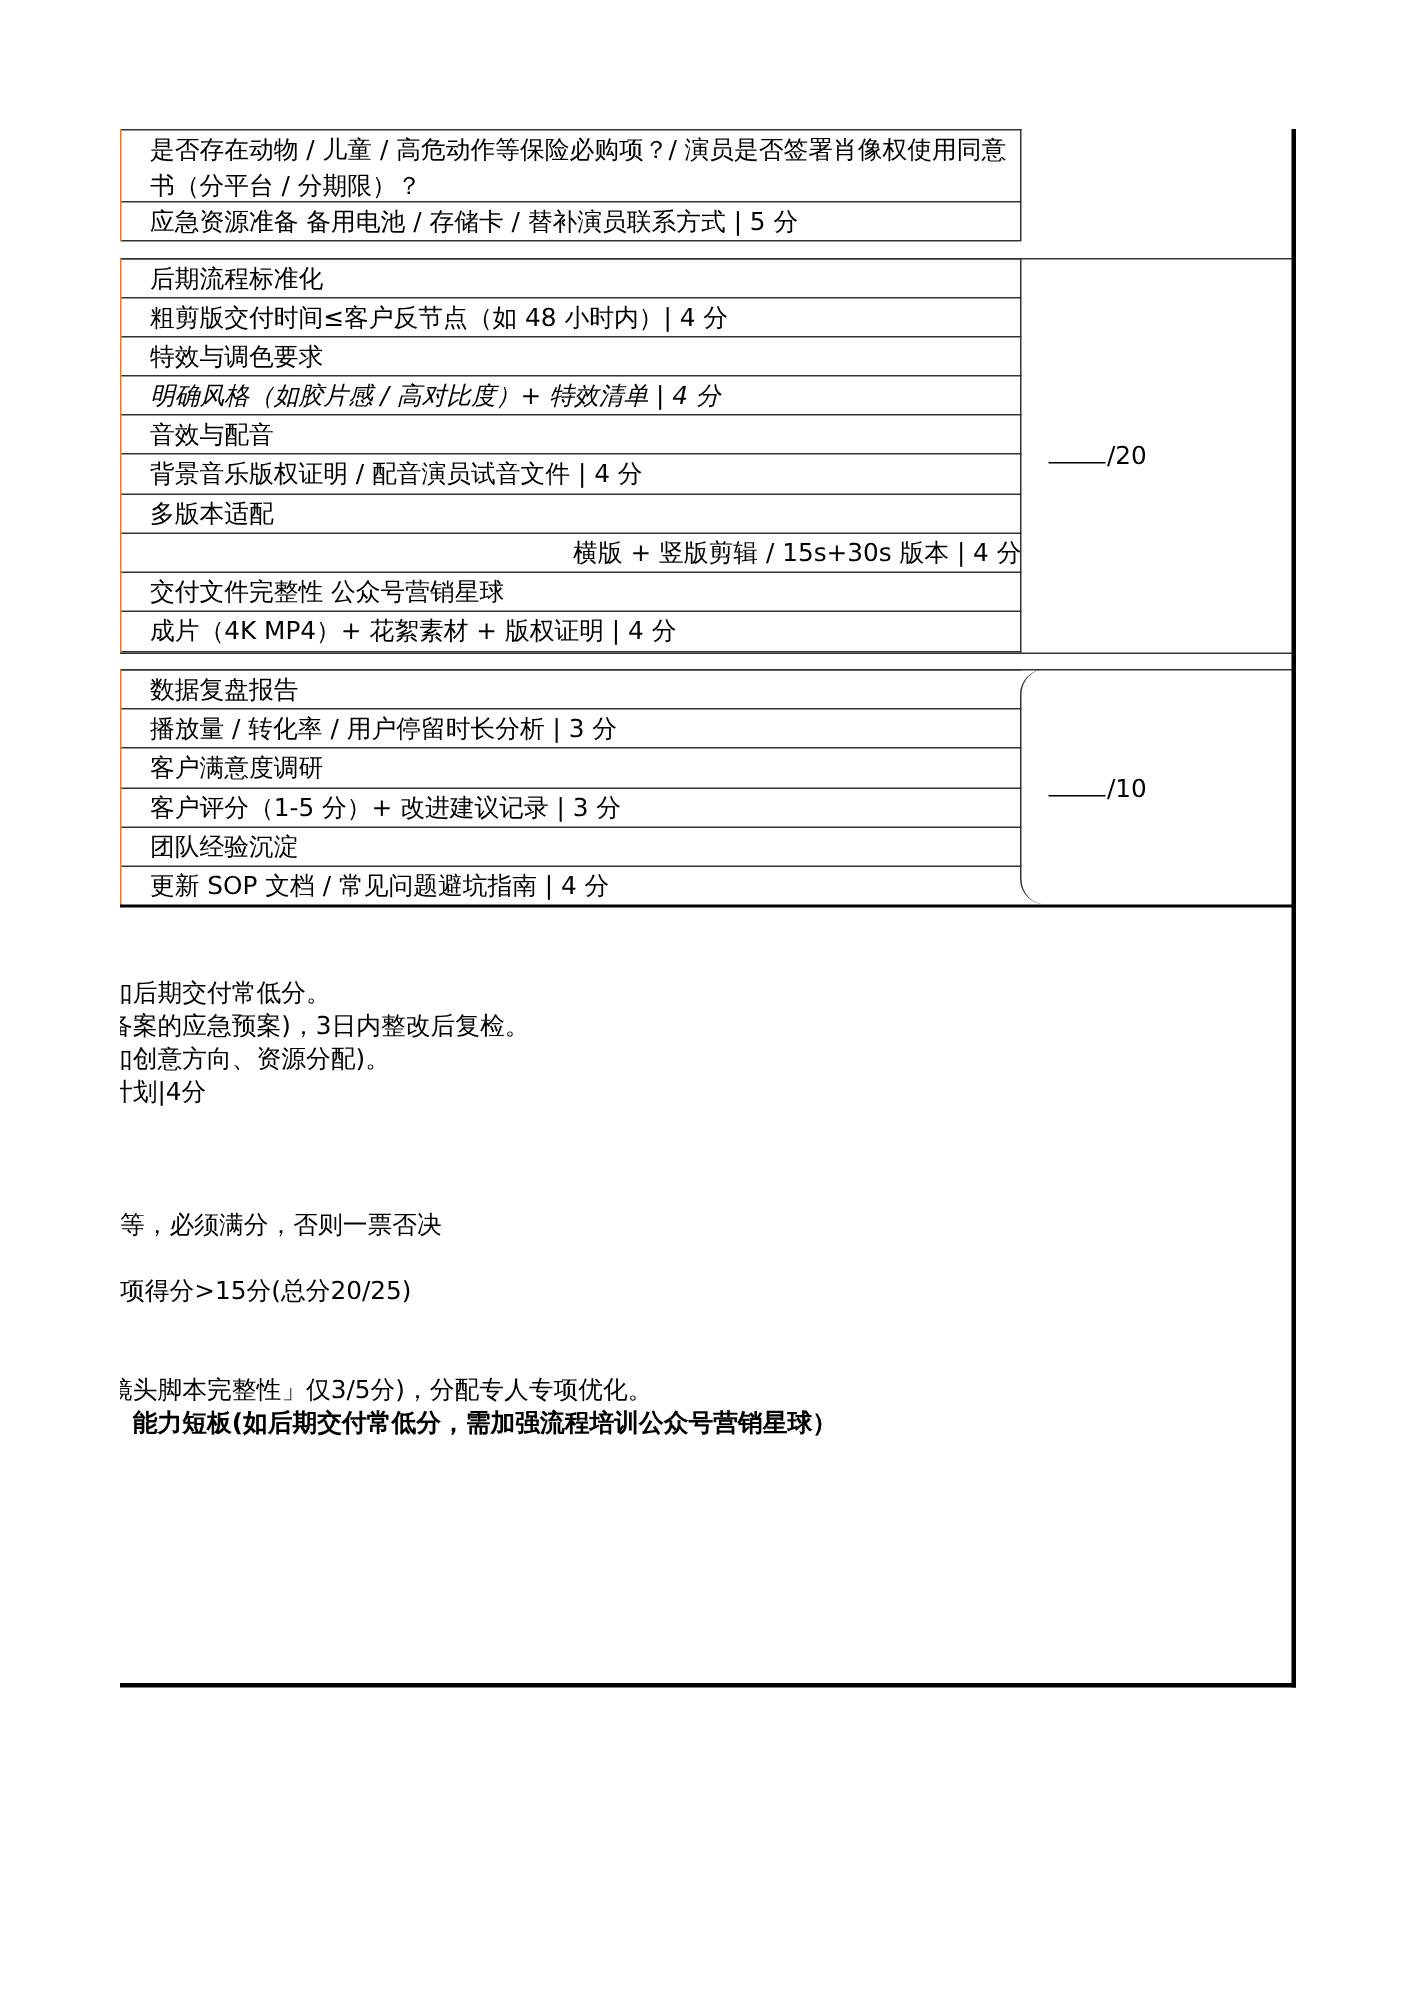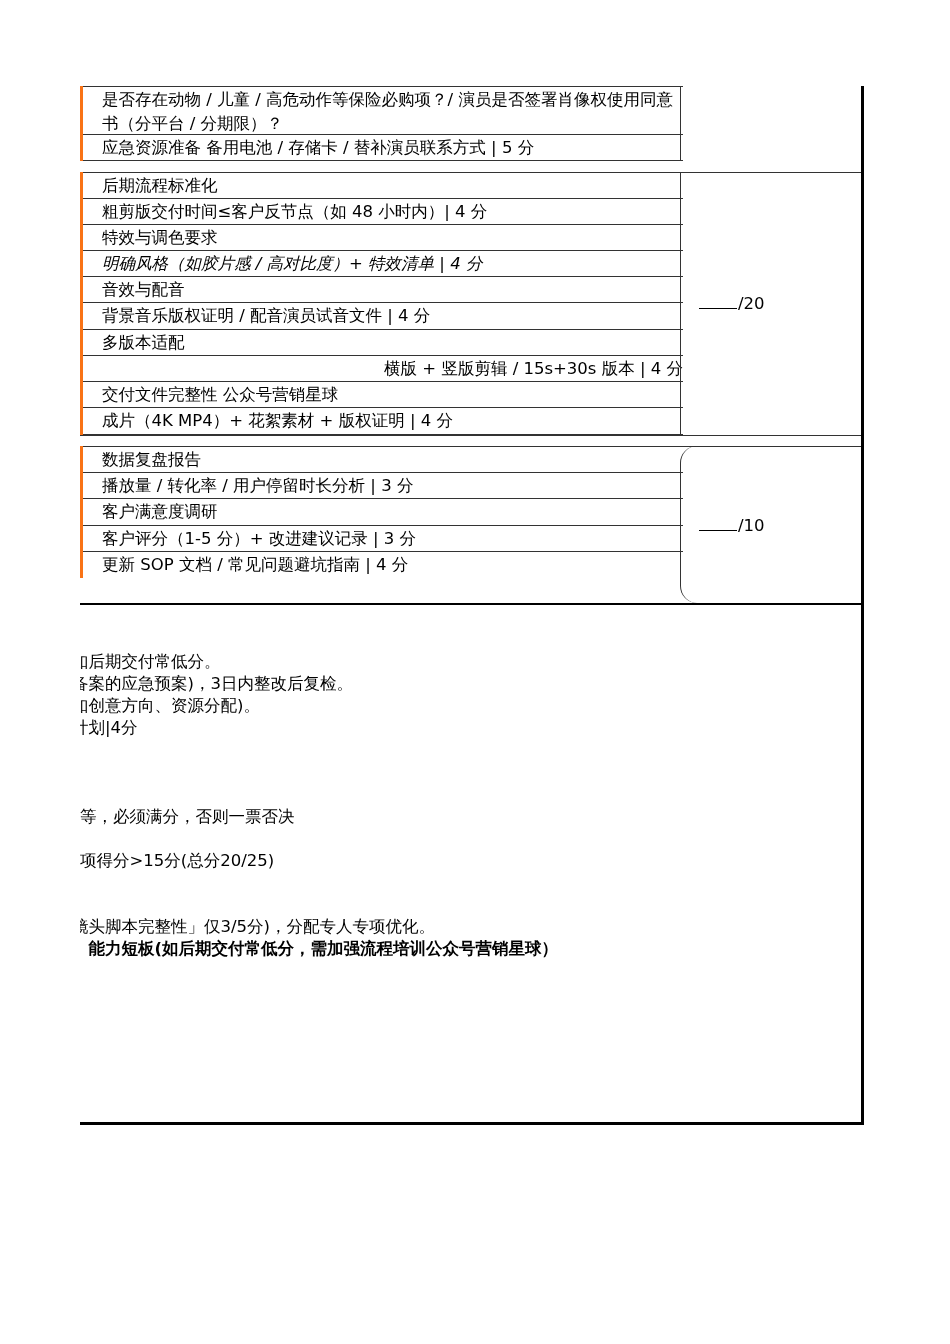--- a/index.html
+++ b/index.html
@@ -4,21 +4,21 @@
 <style>
   html, body { margin: 0; padding: 0; background: #ffffff; }
   body { width: 950px; height: 1344px; position: relative; overflow: hidden;
          font-family: "DejaVu Sans", "Liberation Sans", sans-serif; color: #000; }
   .page { position: absolute; left: 0; top: 0; width: 950px; height: 1344px; }
 
   .right-border { position: absolute; left: 861px; top: 86px; width: 3px; height: 1039px; background: #000; }
   .bottom-border { position: absolute; left: 80px; top: 1122px; width: 784px; height: 3px; background: #000; }
 
   .section { position: absolute; left: 80px; width: 782px; }
-  .section .left { position: absolute; left: 0; top: 0; width: 600px; border-left: 3px solid #f97316; }
+  .section .left { position: absolute; left: 0; top: 0; width: 600px; border-left: 1px solid #f97316; }
   .section .right { position: absolute; left: 600px; top: 0; width: 182px; border-left: 1px solid #333; }
   .row { position: relative; box-sizing: border-box; border-top: 1px solid #333;
          font-size: 16.5px; line-height: 22px; padding: 2px 0 0 19px; white-space: nowrap; overflow: hidden; }
   .row.two-line { white-space: normal; line-height: 24px; padding-top: 1px; }
   .row.last { border-bottom: 1px solid #333; }
 
   .score { position: absolute; left: 18px; font-size: 16.5px; white-space: nowrap; }
   .score .blank { display: inline-block; width: 38px; border-bottom: 1px solid #000; height: 16px; vertical-align: baseline; margin-right: 1px; }
 
   .hline { position: absolute; left: 80px; width: 782px; height: 1px; background: #333; }
@@ -62,20 +62,21 @@
   </div>
   <div class="hline" style="top:435px;"></div>
   <div class="hline" style="top:446px;"></div>
 
   <div class="section" style="top:446px;height:158px;">
     <div class="left">
       <div class="row" style="height:26px;">数据复盘报告</div>
       <div class="row" style="height:26px;">播放量 / 转化率 / 用户停留时长分析 | 3 分</div>
       <div class="row" style="height:27px;">客户满意度调研</div>
       <div class="row" style="height:26px;">客户评分（1-5 分）+ 改进建议记录 | 3 分</div>
+      <div class="row" style="height:26px;">团队经验沉淀</div>
       <div class="row" style="height:27px;">更新 SOP 文档 / 常见问题避坑指南 | 4 分</div>
     </div>
     <div class="right" style="height:157px;border-radius:17px;">
       <div class="score" style="top:68px;">
         <span class="blank"></span><span>/10</span>
       </div>
     </div>
   </div>
   <div class="hline thick" style="top:603px;"></div>
 

